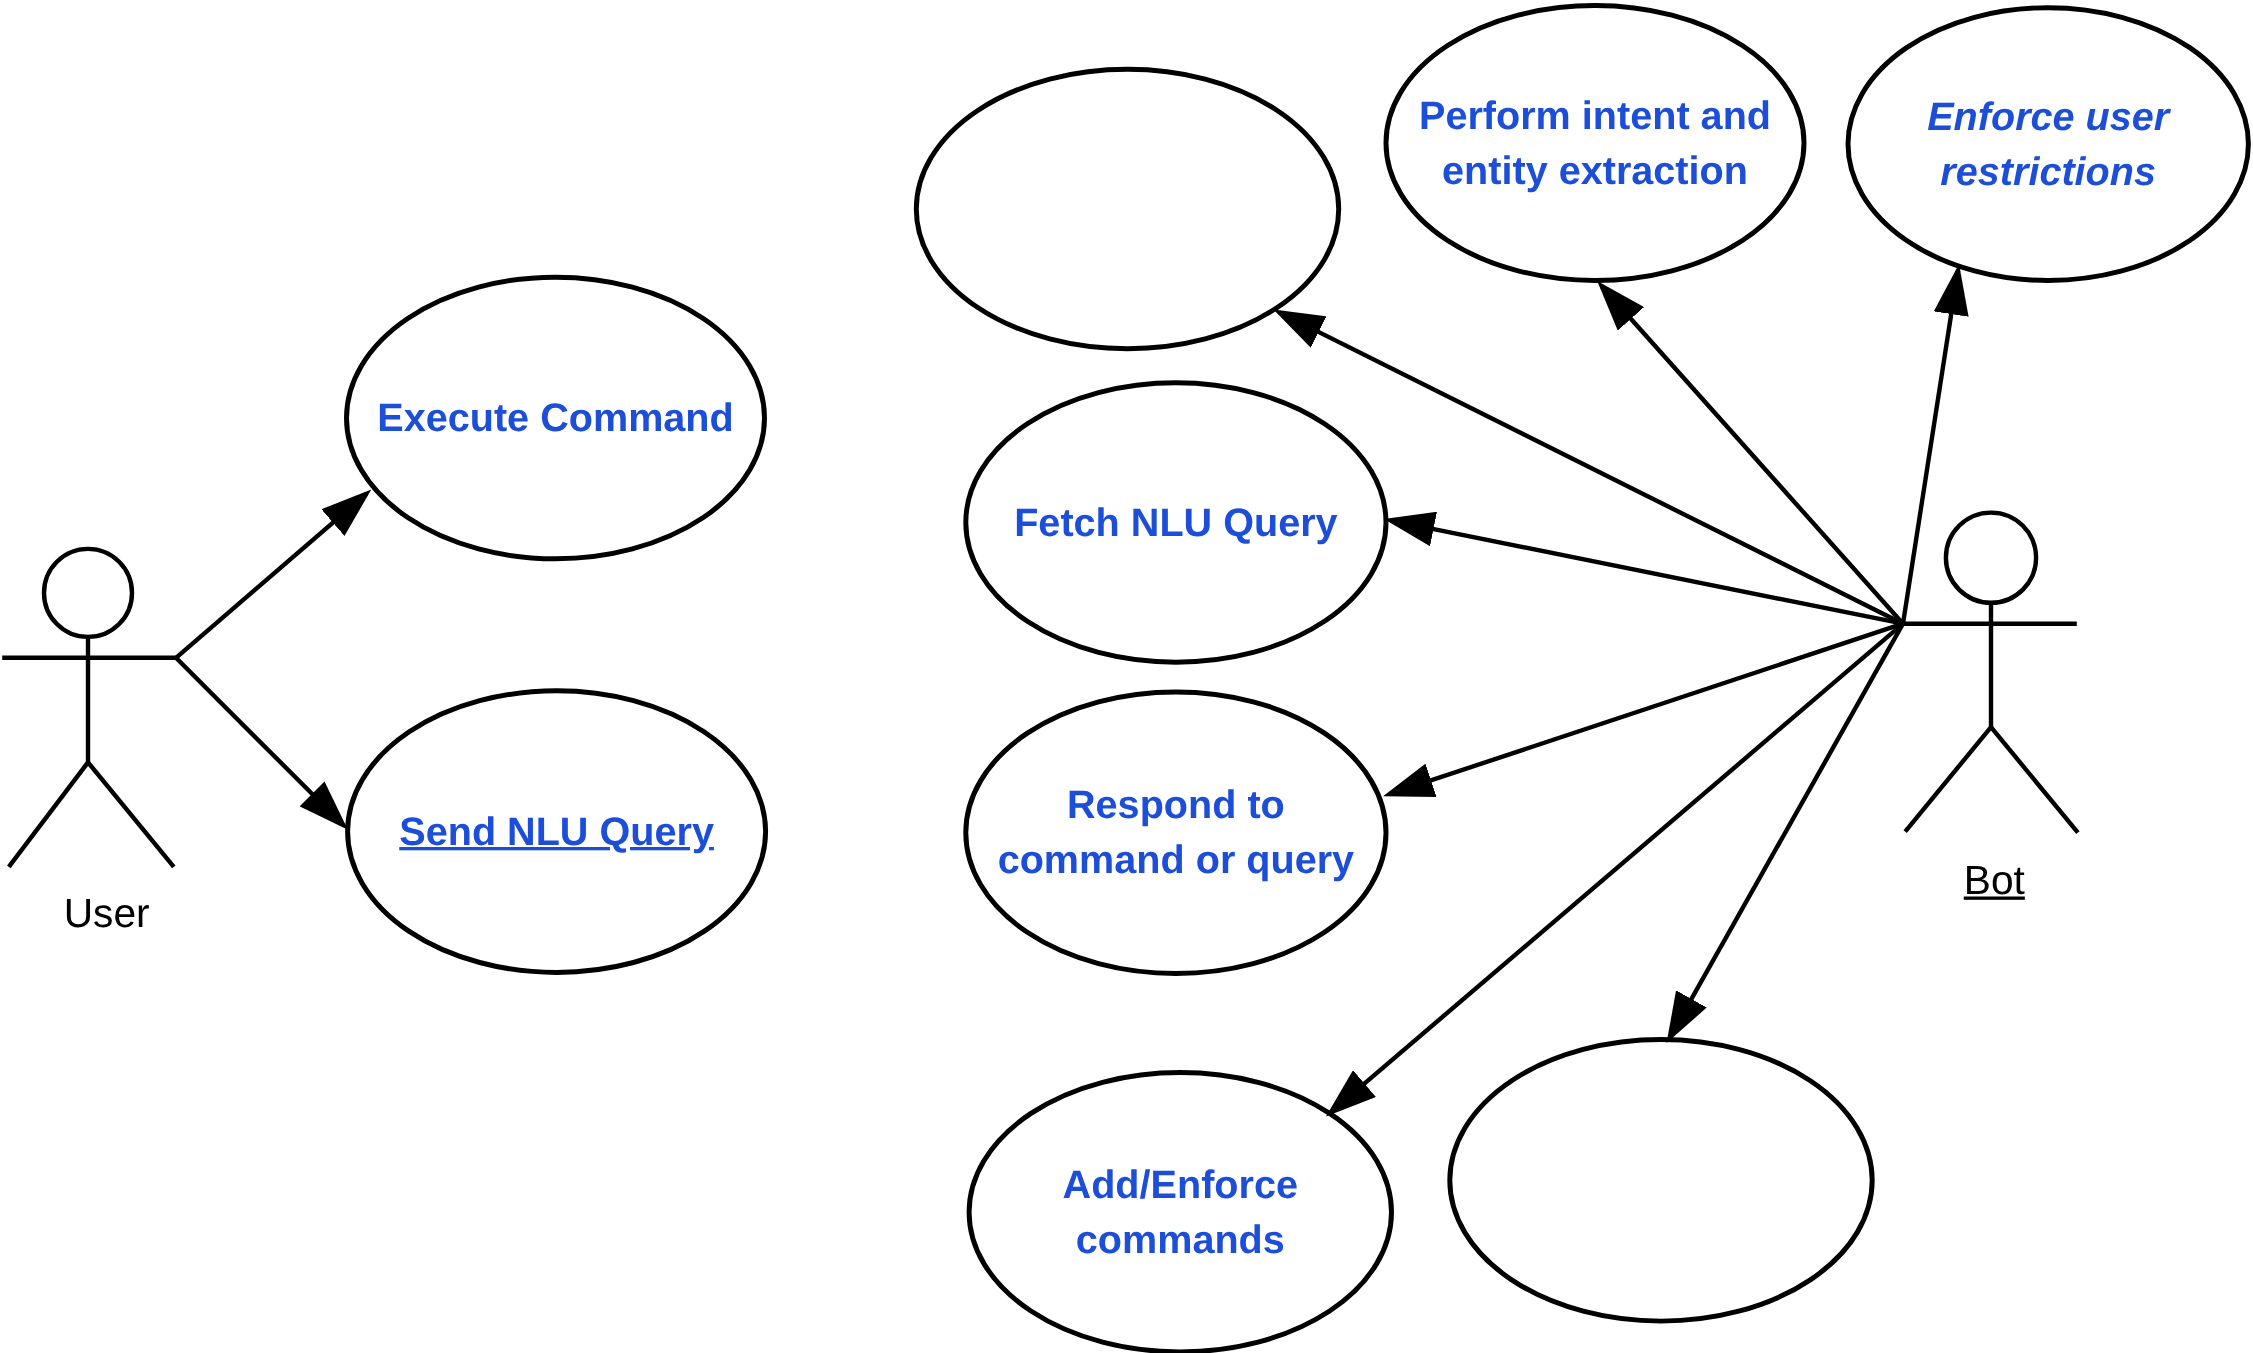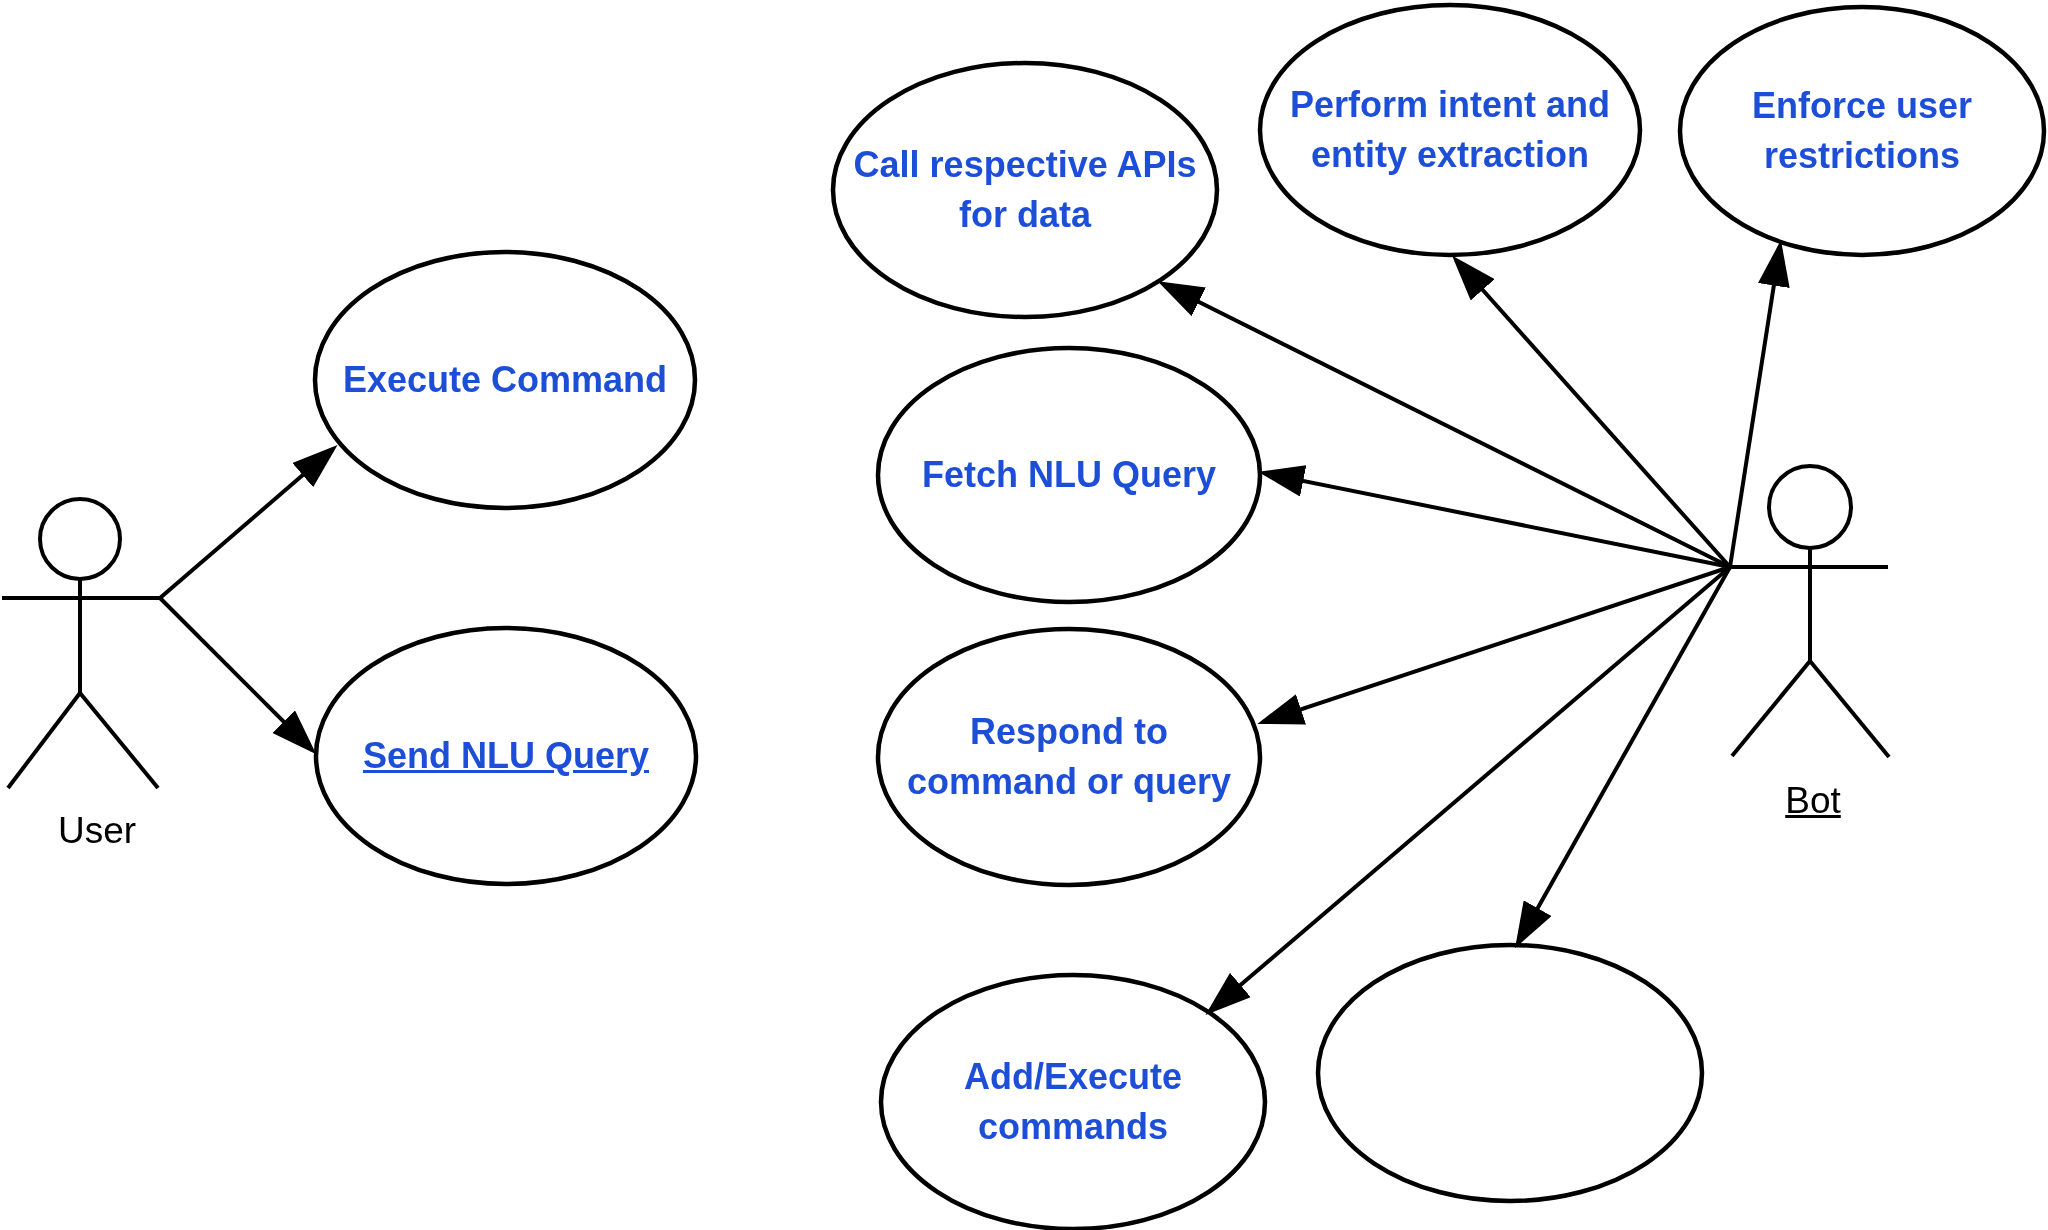--- a/index.html
+++ b/index.html
@@ -93,28 +93,26 @@
       <line x1="1730" y1="567" x2="1780" y2="246" marker-end="url(#arrowhead)"></line>
       <line x1="1730" y1="567" x2="1264" y2="473" marker-end="url(#arrowhead)"></line>
       <line x1="1730" y1="567" x2="1263" y2="722" marker-end="url(#arrowhead)"></line>
       <line x1="1730" y1="567" x2="1210" y2="1011" marker-end="url(#arrowhead)"></line>
       <line x1="1730" y1="567" x2="1518" y2="943" marker-end="url(#arrowhead)"></line>
     </g>
   </svg>
 
   <div class="uc-label" style="left:315px;  top:252px; width:380px; height:256px;">Execute Command</div>
   <div class="uc-label" style="left:316px;  top:628px; width:380px; height:256px;text-decoration:underline;">Send NLU Query</div>
-  <div class="uc-label" style="left:833px;  top:63px;  width:384px; height:254px;">Call respective APIs
-for data</div>
   <div class="uc-label" style="left:1260px; top:5px;   width:380px; height:250px;">Perform intent and
 entity extraction</div>
-  <div class="uc-label" style="left:1680px; top:7px;   width:364px; height:248px;">Enforce user
+  <div class="uc-label" style="left:1680px; top:7px;   width:364px; height:248px;font-style:italic;">Enforce user
 restrictions</div>
   <div class="uc-label" style="left:878px;  top:348px; width:382px; height:254px;text-align:center;">Fetch NLU Query</div>
   <div class="uc-label" style="left:878px;  top:629px; width:382px; height:256px;">Respond to
 command or query</div>
-  <div class="uc-label" style="left:881px;  top:975px; width:384px; height:254px;">Add/Execute
+  <div class="uc-label" style="left:881px;  top:975px; width:384px; height:254px;">Add/Enforce
 commands</div>
 
   <div class="actor-label" style="left:36px;   top:808px; width:122px; height:46px;">User</div>
   <div class="actor-label" style="left:1752px; top:778px; width:122px; height:46px;text-decoration:underline;">Bot</div>
 
 </div>
 
 </body></html>

